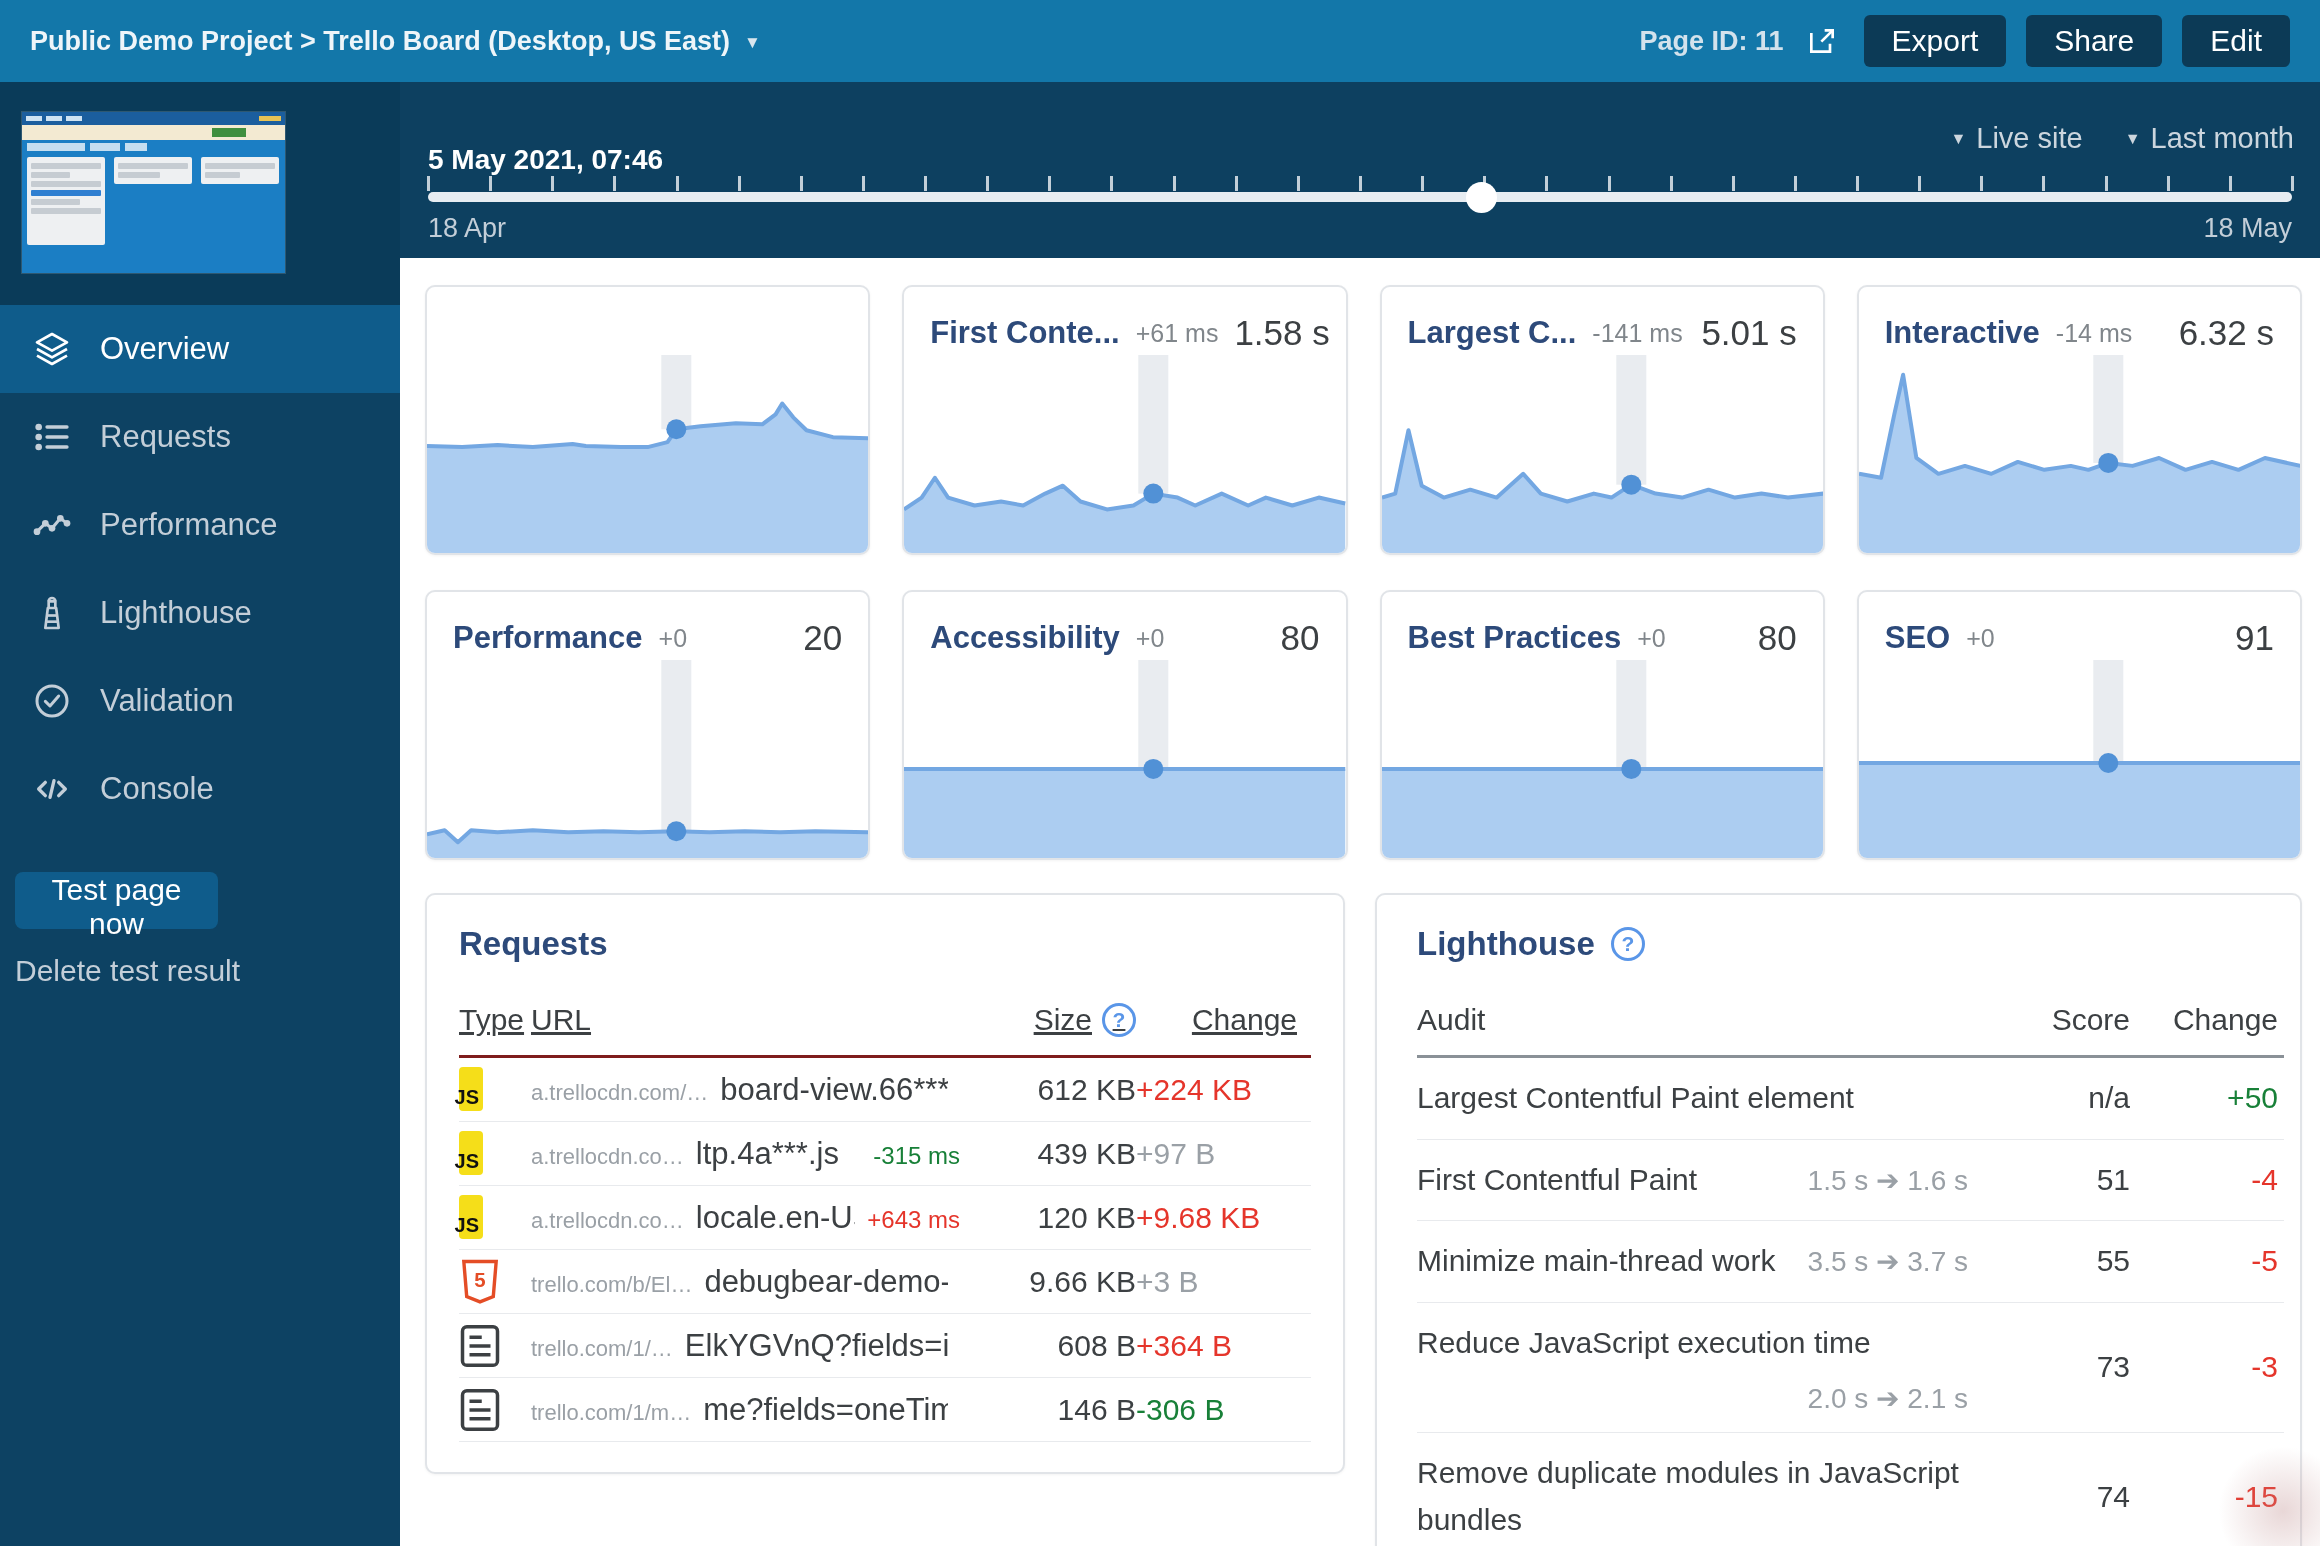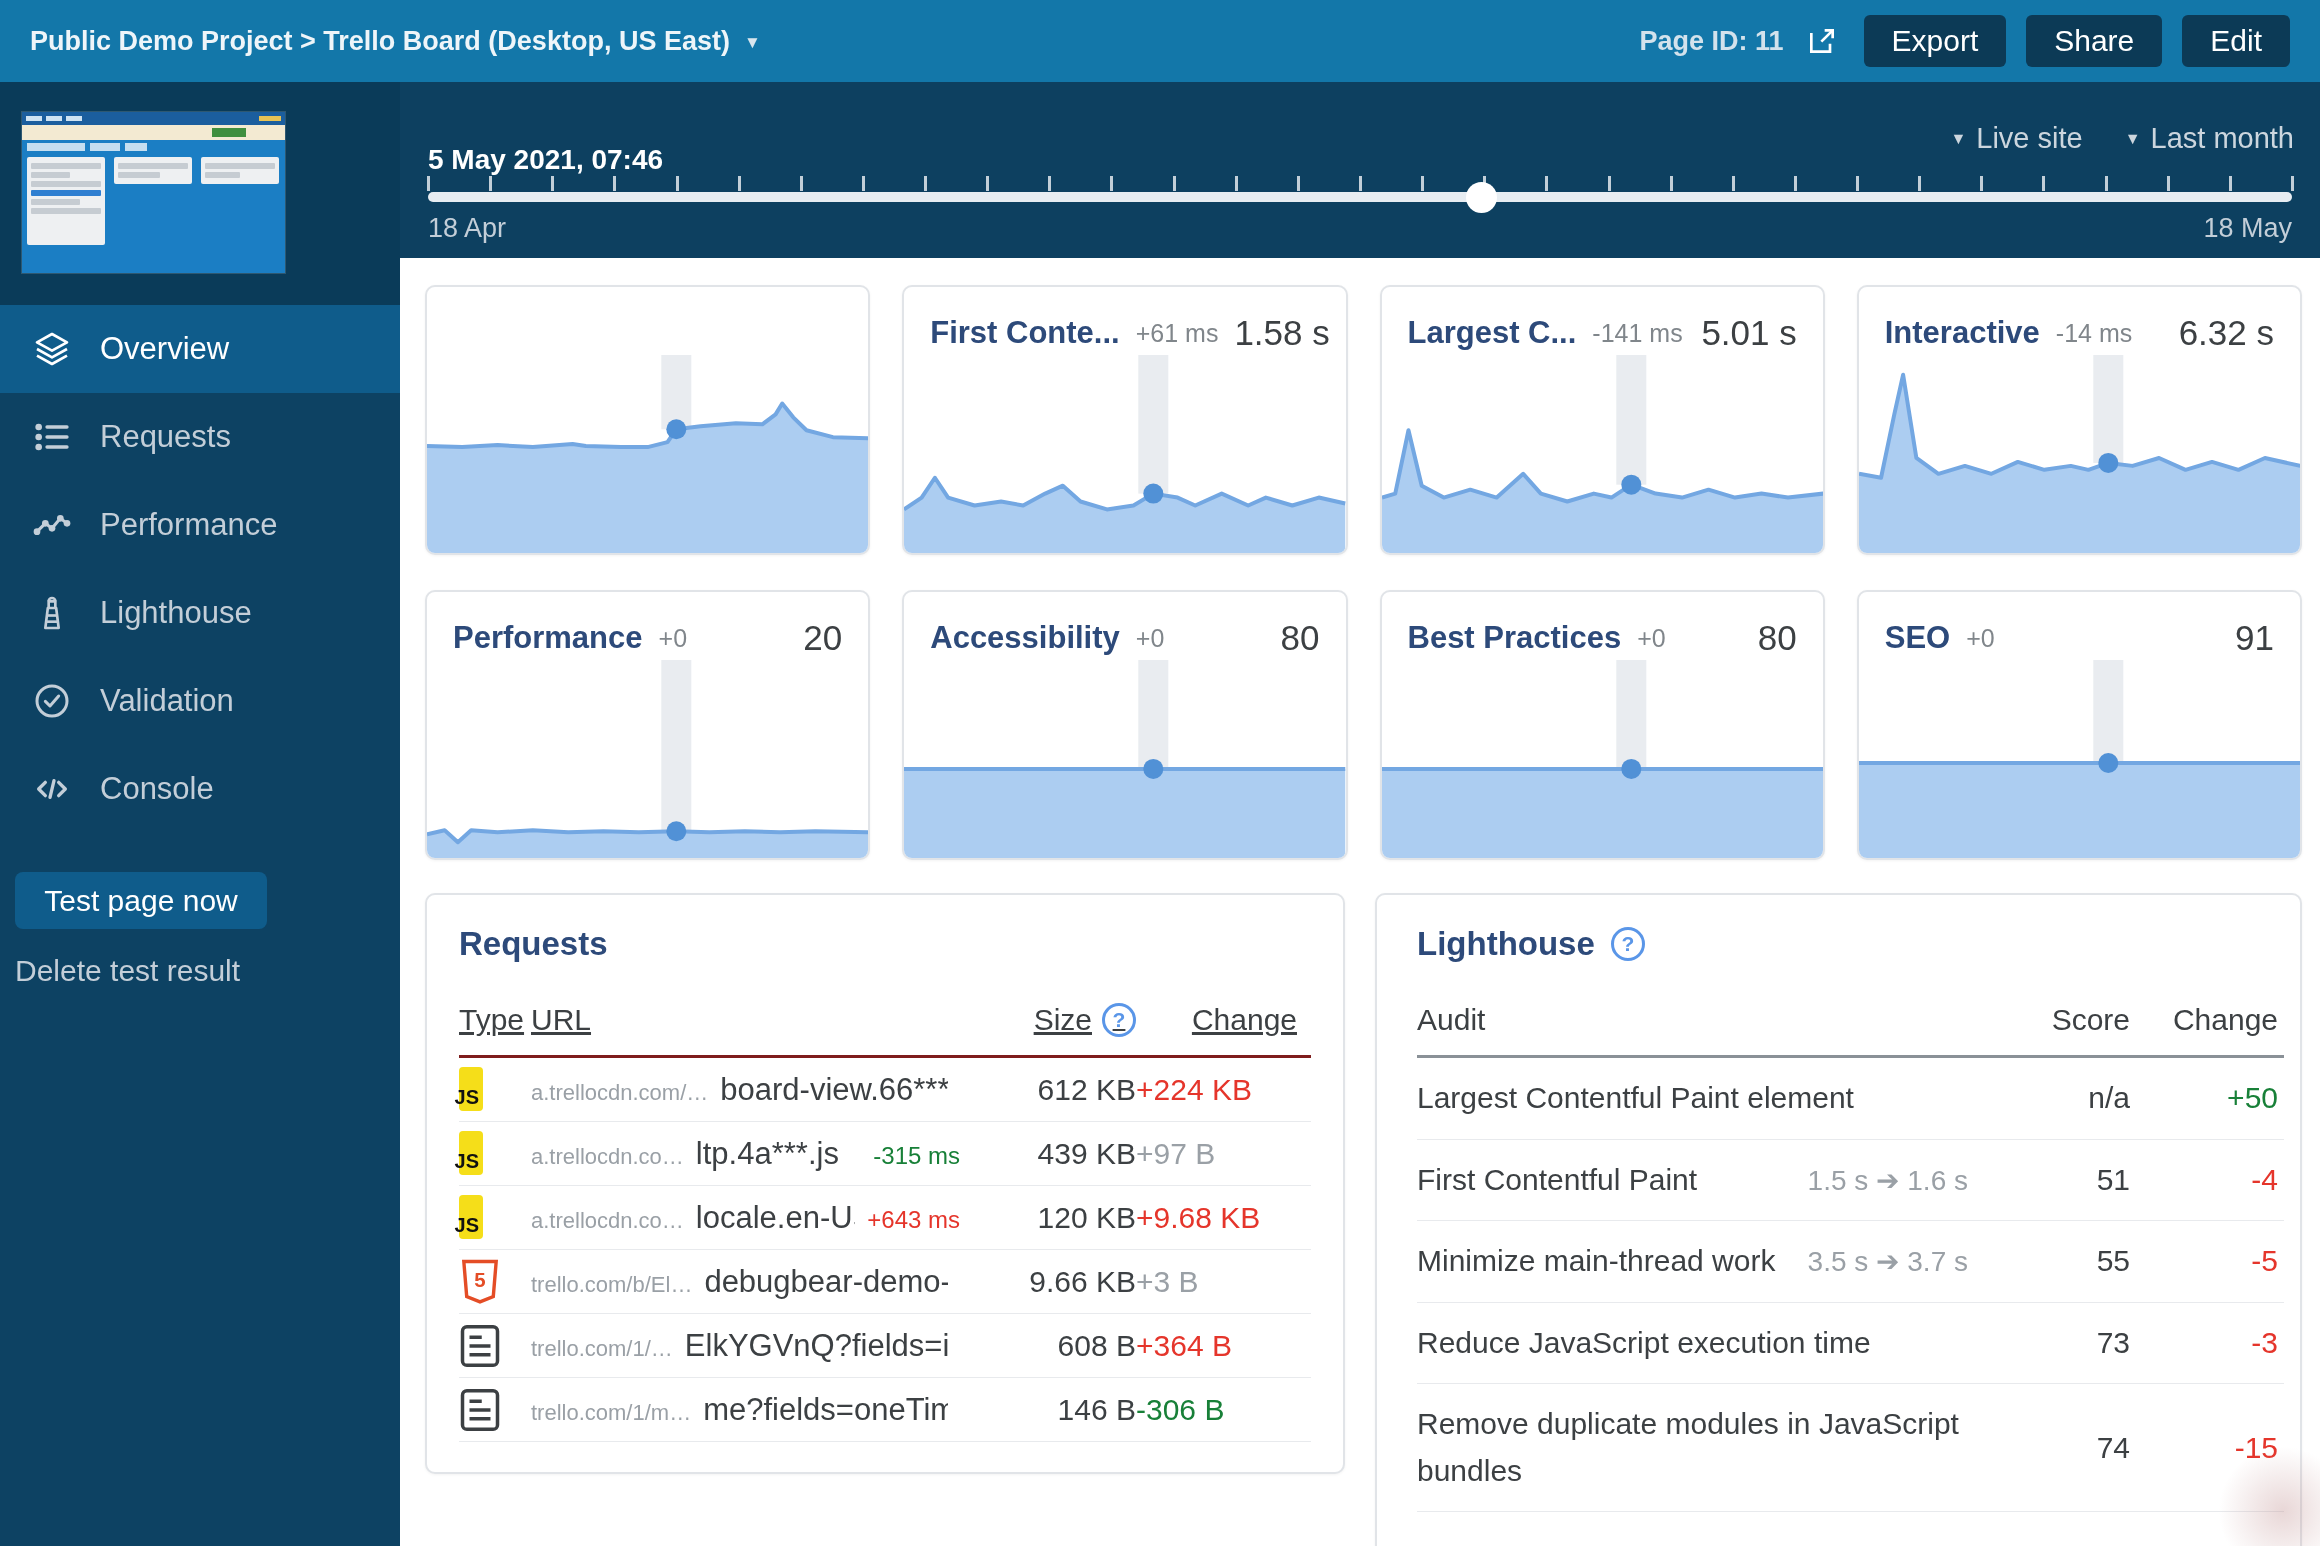--- a/index.html
+++ b/index.html
@@ -32,21 +32,21 @@
   .thumb .t-lists{display:flex;gap:9px;padding:5px 5px 0 5px;align-items:flex-start;}
   .thumb .list{background:#eef0f2;border-radius:2px;width:78px;padding:3px 4px;}
   .thumb .list i{display:block;height:6px;background:#c6ccd2;margin:3px 0;border-radius:1px;}
   .thumb .list i.blue{background:#2f7fd1;}
   .thumb .list.tall{min-height:88px;}
   .nav{position:absolute;left:0;top:223px;width:400px;}
   .nav-item{height:88px;display:flex;align-items:center;gap:28px;padding-left:32px;
     color:#c3ced8;font-size:31px;cursor:pointer;}
   .nav-item.active{background:#0f5c8b;color:#fff;}
   .nav-item svg{width:40px;height:40px;flex:0 0 40px;}
-  .test-btn{position:absolute;left:15px;top:790px;width:252px;height:57px;background:#0f5c8b;
+  .test-btn{position:absolute;left:15px;top:790px;width:203px;height:57px;background:#0f5c8b;
     color:#fff;font-size:30px;border:none;border-radius:8px;font-family:inherit;cursor:pointer;}
   .delete-link{position:absolute;left:15px;top:872px;color:#c3ced8;font-size:30px;cursor:pointer;}
 
   
   .timeline{position:absolute;left:400px;top:82px;width:1920px;height:176px;background:#0d4060;}
   .tl-date{position:absolute;left:28px;top:62px;color:#fff;font-weight:bold;font-size:28px;}
   .tl-drops{position:absolute;right:26px;top:40px;display:flex;gap:42px;color:#ccd6de;font-size:29px;}
   .tl-drop{display:flex;align-items:center;gap:10px;cursor:pointer;}
   .tl-drop .chev{font-size:16px;}
   .ticks{position:absolute;left:28px;right:28px;top:94px;height:16px;}
@@ -528,20 +528,21 @@
       <span class="lh-left">
           <span class="lh-audit">Minimize main-thread work</span>
           <span class="lh-detail">3.5 s ➔ 3.7 s</span>
         </span>
       <span class="lh-score">55</span>
       <span class="lh-change c-red">-5</span>
     </div>
     <div class="lh-row">
       <span class="lh-left">
           <span class="lh-audit">Reduce JavaScript execution time</span>
+          <span class="lh-detail below">2.0 s ➔ 2.1 s</span>
         </span>
       <span class="lh-score">73</span>
       <span class="lh-change c-red">-3</span>
     </div>
     <div class="lh-row">
       <span class="lh-left">
           <span class="lh-audit">Remove duplicate modules in JavaScript bundles</span>
         </span>
       <span class="lh-score">74</span>
       <span class="lh-change c-red">-15</span>

